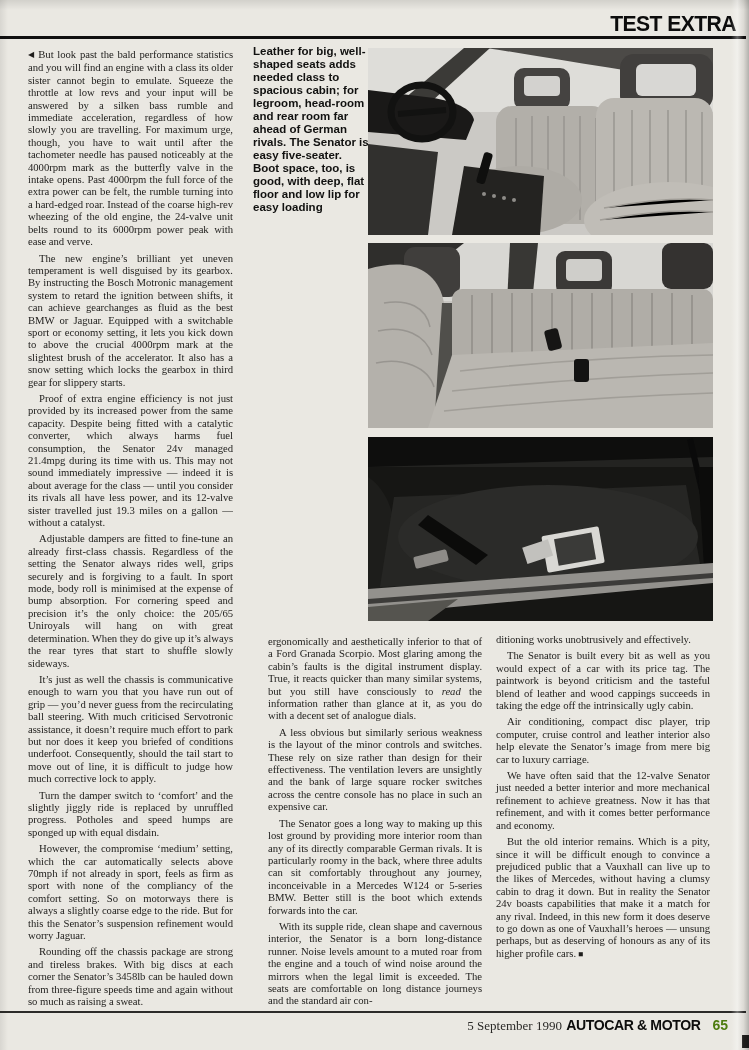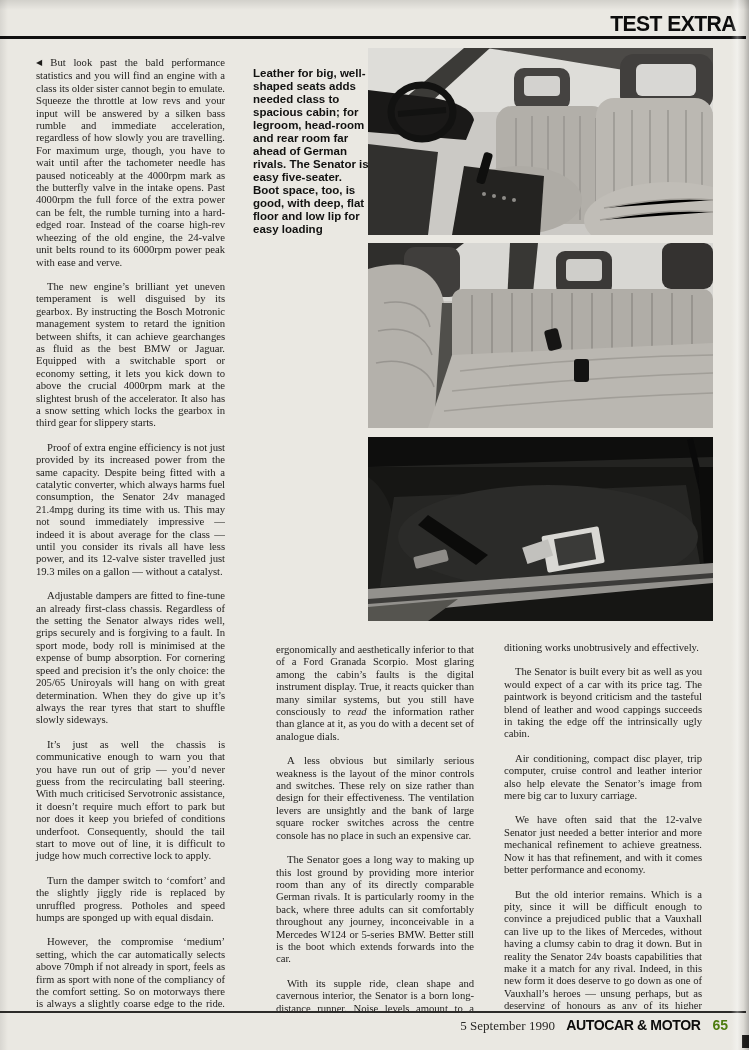--- a/index.html
+++ b/index.html
@@ -13,41 +13,41 @@
         background:linear-gradient(to right,rgba(0,0,0,.08),rgba(0,0,0,0));}
   .edge-mark{position:absolute;right:0;top:1035px;width:7px;height:13px;background:#201f1d;}
 
   .masthead{position:absolute;top:11px;right:13px;font-family:"Liberation Sans",sans-serif;
         font-weight:bold;font-size:22px;letter-spacing:-.6px;color:#0c0c0c;
         transform:scaleX(.96);transform-origin:100% 50%;}
   .masthead-rule{position:absolute;left:0;top:36px;width:746px;height:3px;background:#111010;}
 
   .col{position:absolute;text-align:justify;font-size:10.7px;line-height:12.4px;
         letter-spacing:-.05px;color:#1e1d1b;overflow:hidden;}
-  .col p{margin:12px;text-indent:11px;}
+  .col p{margin:4px;text-indent:11px;}
   .col p.first{text-indent:0;}
   .left-col{left:24px;top:44px;width:213px;height:968px;}
   .mid-col{left:264px;top:631px;width:222px;height:380px;}
   .right-col{left:492px;top:629px;width:222px;height:380px;}
   .cont-marker{font-size:8px;margin-right:3px;vertical-align:1px;}
   .end-marker{font-size:8.5px;margin-left:2px;vertical-align:0;}
 
   .photo-caption{position:absolute;left:253px;top:45px;width:116px;
         font-family:"Liberation Sans",sans-serif;font-weight:bold;font-size:11.5px;
-        line-height:13px;color:#111110;text-align:left;margin-top:22px;}
+        line-height:13px;color:#111110;text-align:left;}
 
   .photo{position:absolute;left:368px;width:345px;display:block;}
   .photo svg{display:block;}
   #photo-front{top:48px;}
   #photo-rear{top:243px;}
   #photo-boot{top:437px;}
 
   .footer-rule{position:absolute;left:0;top:1011px;width:746px;height:2px;background:#2c2b29;}
   .footer{position:absolute;top:1017px;right:21px;display:flex;align-items:baseline;}
-  .footer .date{font-size:13px;color:#2a2927;margin-right:7px;}
+  .footer .date{font-size:13px;color:#2a2927;}
   .footer .mag{font-family:"Liberation Sans",sans-serif;font-weight:bold;font-size:14.5px;
         letter-spacing:-.4px;color:#0d0d0c;margin-right:12px;transform:scaleX(.97);transform-origin:100% 50%;}
   .footer .pnum{font-family:"Liberation Sans",sans-serif;font-weight:bold;font-size:14px;color:#4d7c0f;text-align:right;}
 </style>
 </head>
 <body>
 
 <div class="page">
   <div class="page-top-shade"></div>
 

